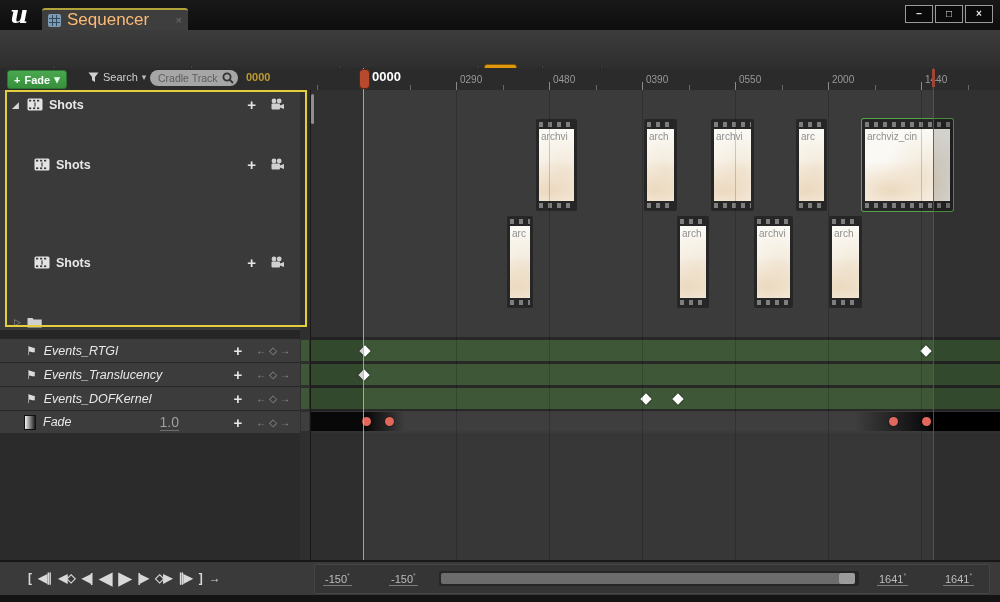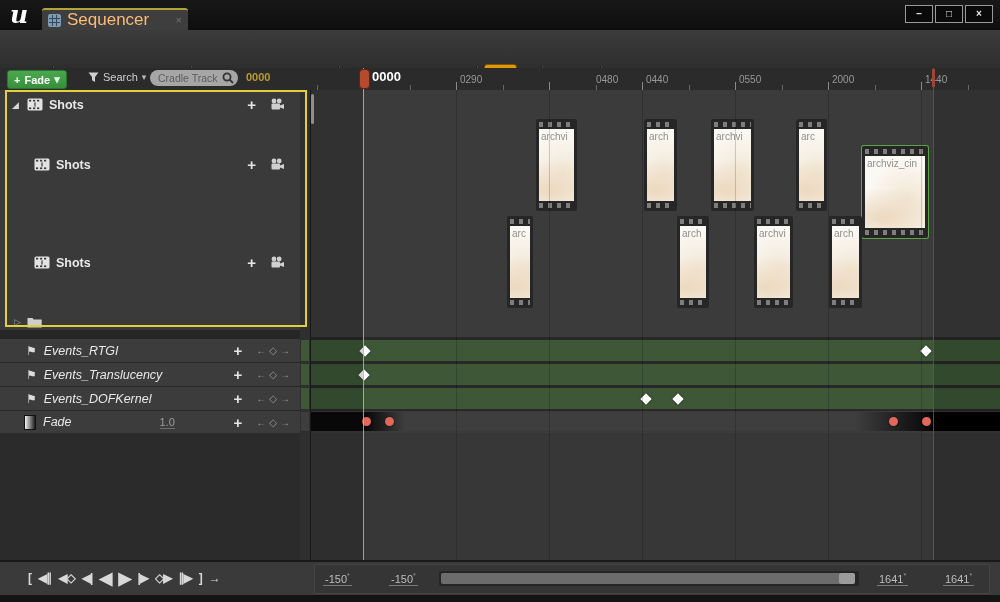--- a/index.html
+++ b/index.html
@@ -89,21 +89,21 @@
   .lp-mid{left:0;top:330px;width:300px;height:9px;background:#262626;}
   .lp-bottom{left:0;top:433px;width:300px;height:127px;background:#2b2b2b;}
   .stripzone{left:300px;top:90px;width:10px;height:470px;background:#2f2f2f;border-right:1px solid #1d1d1d;}
   .row{display:flex;align-items:center;box-sizing:border-box;}
   .rowlabel{font-size:12.5px;color:#e8e8e8;font-weight:600;margin-left:6px;}
   .evrowL{left:0;width:300px;height:23px;background:#3c3c3c;border-bottom:1px solid #262626;display:flex;align-items:center;}
   .evlabel{font-size:12.5px;font-style:italic;color:#e8e8e8;margin-left:7px;}
   .flag{font-size:12px;color:#dcdcdc;margin-left:26px;}
   .plusbtn{font-size:15px;font-weight:bold;color:#e5e5e5;line-height:1;}
   .keynav{display:flex;align-items:center;gap:3px;color:#9a9a9a;font-size:10px;}
-  .fadeval{font-size:11px;color:#9f9f9f;border-bottom:1px solid #6e6e6e;text-align:center;}
+  .fadeval{font-size:14px;color:#9f9f9f;border-bottom:1px solid #6e6e6e;text-align:center;}
   .gradicon{width:10px;height:13px;background:linear-gradient(90deg,#f2f2f2,#1c1c1c);border:1px solid #111;margin-left:24px;}
   .folderglyph{margin-left:6px;}
   .selbox{left:5px;top:90px;width:302px;height:237px;border:2px solid #e3cf3e;box-sizing:border-box;z-index:30;pointer-events:none;}
   .vscroll{left:311px;top:94px;width:3px;height:30px;background:#8f8f8f;border-radius:2px;z-index:6;}
 
   
   .hsep{left:0;top:560px;width:1000px;height:2px;background:#181818;}
   .bottombar{left:0;top:562px;width:1000px;height:33px;background:#3a3a3a;}
   .bstrip{left:0;top:595px;width:1000px;height:7px;background:#141414;}
   .transport{left:28px;top:4px;height:24px;display:flex;align-items:center;gap:7px;}
@@ -268,23 +268,23 @@
       <div class="tick-minor" style="left: 100px;"></div>
       <div class="tick-minor" style="left: 193px;"></div>
       <div class="tick-minor" style="left: 286px;"></div>
       <div class="tick-minor" style="left: 379px;"></div>
       <div class="tick-minor" style="left: 472px;"></div>
       <div class="tick-minor" style="left: 565px;"></div>
       <div class="tick-minor" style="left: 658px;"></div>
       <div class="tick-major" style="left: 146px;"></div>
       <div class="tick-label" style="left: 150px;">0290</div>
       <div class="tick-major" style="left: 239px;"></div>
-      <div class="tick-label" style="left: 243px; margin-left: 43px;">0480</div>
+      <div class="tick-label" style="left: 243px;">0480</div>
       <div class="tick-major" style="left: 332px;"></div>
-      <div class="tick-label" style="left: 336px;">0440</div>
+      <div class="tick-label" style="left: 336px;">0390</div>
       <div class="tick-major" style="left: 425px;"></div>
       <div class="tick-label" style="left: 429px;">0550</div>
       <div class="tick-major" style="left: 518px;"></div>
       <div class="tick-label" style="left: 522px;">2000</div>
       <div class="tick-major" style="left: 611px;"></div>
       <div class="tick-label" style="left: 615px;">1440</div>
     </div>
 
   <div class="abs filmarea"></div>
   <div class="abs evsection"></div>
@@ -322,21 +322,21 @@
       <div class="strip" style="left: 401px; width: 43px;">
         <div class="thumb">
           <div class="slabel">archvi</div>
         </div>
       </div>
       <div class="strip" style="left: 486px; width: 31px;">
         <div class="thumb">
           <div class="slabel">arc</div>
         </div>
       </div>
-      <div class="strip selected" style="left: 552px; width: 66px; margin-top: 27px;">
+      <div class="strip selected" style="left: 552px; width: 91px;">
         <div class="thumb">
           <div class="slabel">archviz_cin</div>
         </div>
       </div>
     </div>
   <div class="abs filmrow" id="filmrow1" style="top:216px;">
       <div class="strip" style="left: 197px; width: 26px;">
         <div class="thumb">
           <div class="slabel">arc</div>
         </div>

